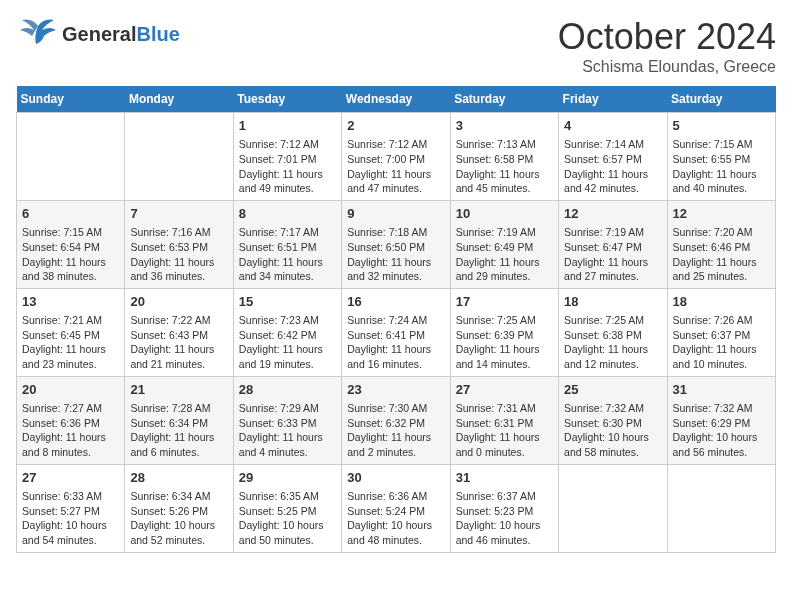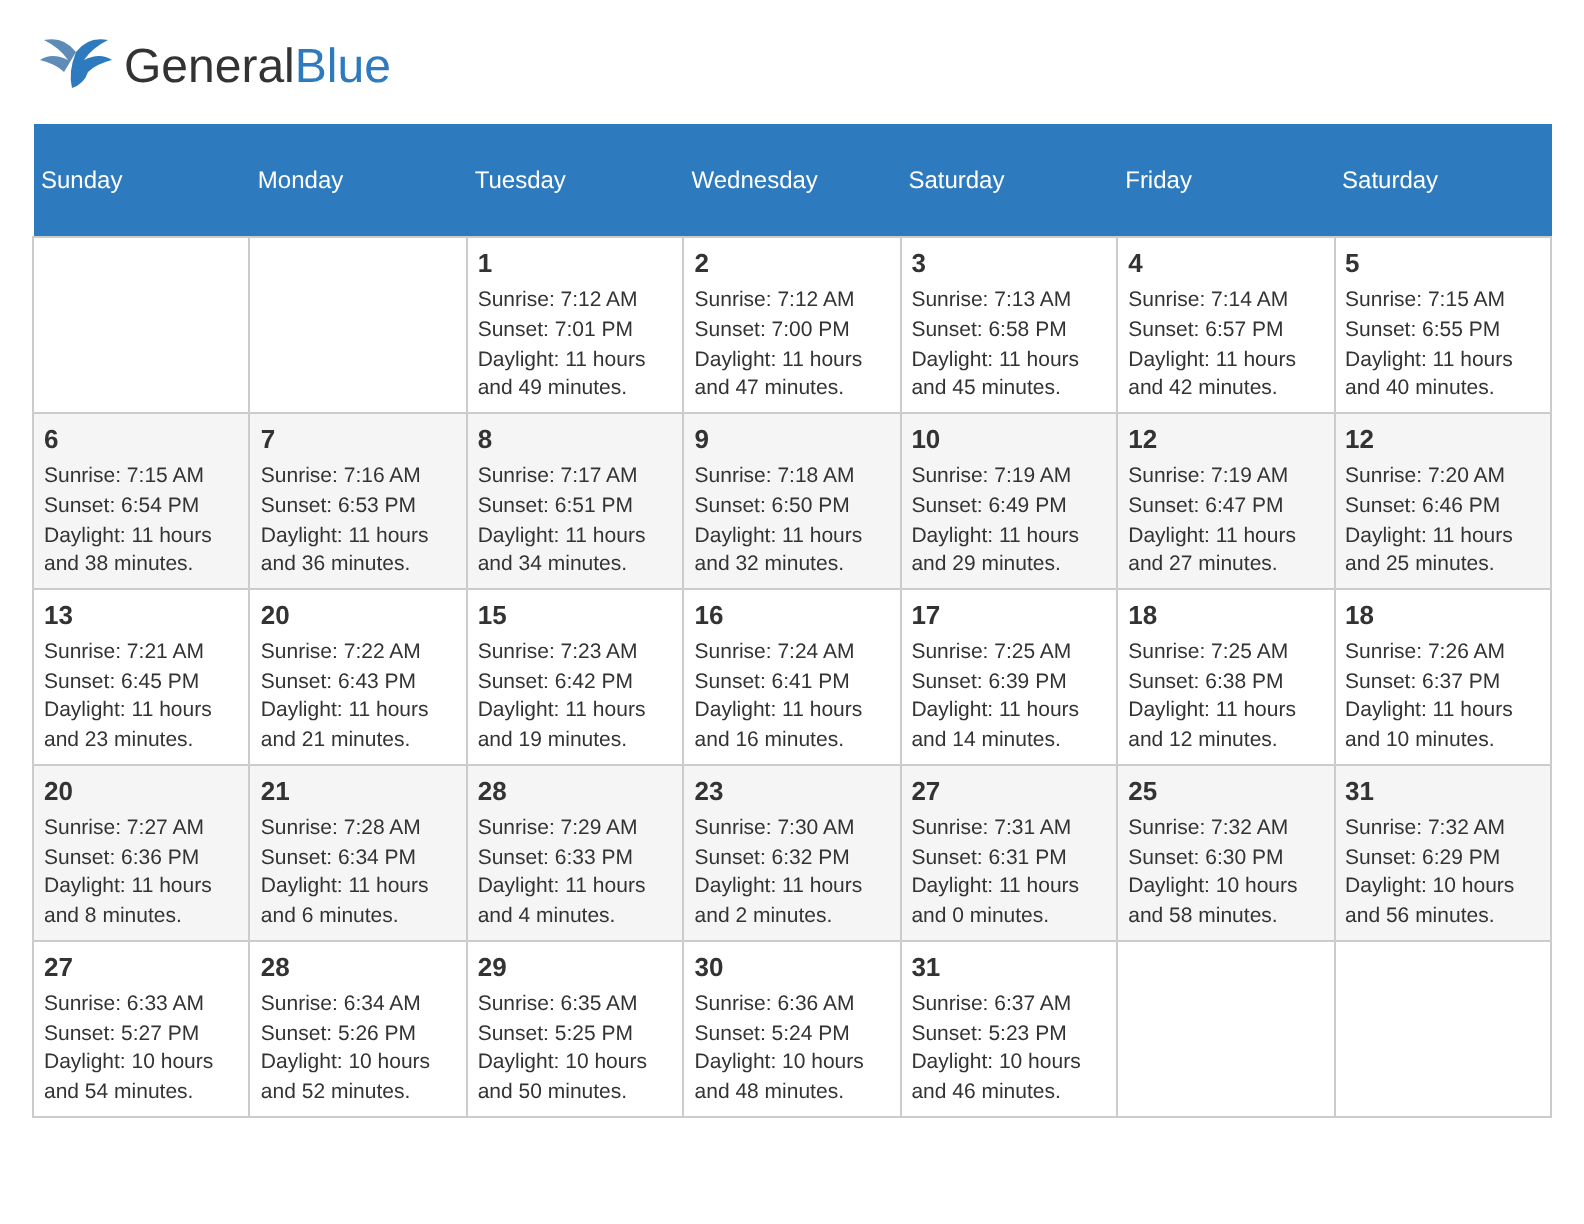--- a/index.html
+++ b/index.html
@@ -34,24 +34,24 @@
       color: #555;
     }
     table {
       width: 100%;
       border-collapse: collapse;
       font-size: 11px;
     }
     thead tr th {
       background: #2e7abf;
       color: #fff;
-      padding: 21px 4px;
+      padding: 6px 4px;
       text-align: left;
       font-size: 12px;
-      font-weight: normal;
+      font-weight: bold;
     }
     tbody tr td {
       border: 1px solid #ccc;
       vertical-align: top;
       padding: 4px 5px;
       height: 80px;
       width: 107px;
       color: #333;
       line-height: 1.4;
     }
@@ -82,25 +82,29 @@
   <div class="logo">
     <div style="display:flex;align-items:center;gap:2px;">
       <div style="position:relative;width:44px;height:36px;">
         
         <svg width="44" height="36" viewBox="0 0 44 36">
           <path d="M22 10 Q28 2 38 4 Q30 8 26 14 Q34 10 40 14 Q32 16 28 20 Q26 26 20 28 Q18 20 22 10Z" fill="#2e7abf"></path>
           <path d="M22 10 Q16 2 6 4 Q14 8 18 14 Q10 10 4 14 Q12 16 16 20" fill="#1a5a9a" opacity="0.7"></path>
         </svg>
       </div>
       <div>
-        <div style="font-size:24px;font-weight:normal;color:#333;line-height:1.1;">
+        <div style="font-size:20px;font-weight:bold;color:#333;line-height:1.1;">
           <span style="color:#333;">General</span><span style="color:#2e7abf;">Blue</span>
         </div>
       </div>
     </div>
+  </div>
+  <div class="title-block">
+    <div class="month-title">October 2024</div>
+    <div class="location-title">Schisma Eloundas, Greece</div>
   </div>
 </div>
 
 <table>
   <thead>
     <tr>
     <th>Sunday</th>
         <th>Monday</th>
         <th>Tuesday</th>
         <th>Wednesday</th>

